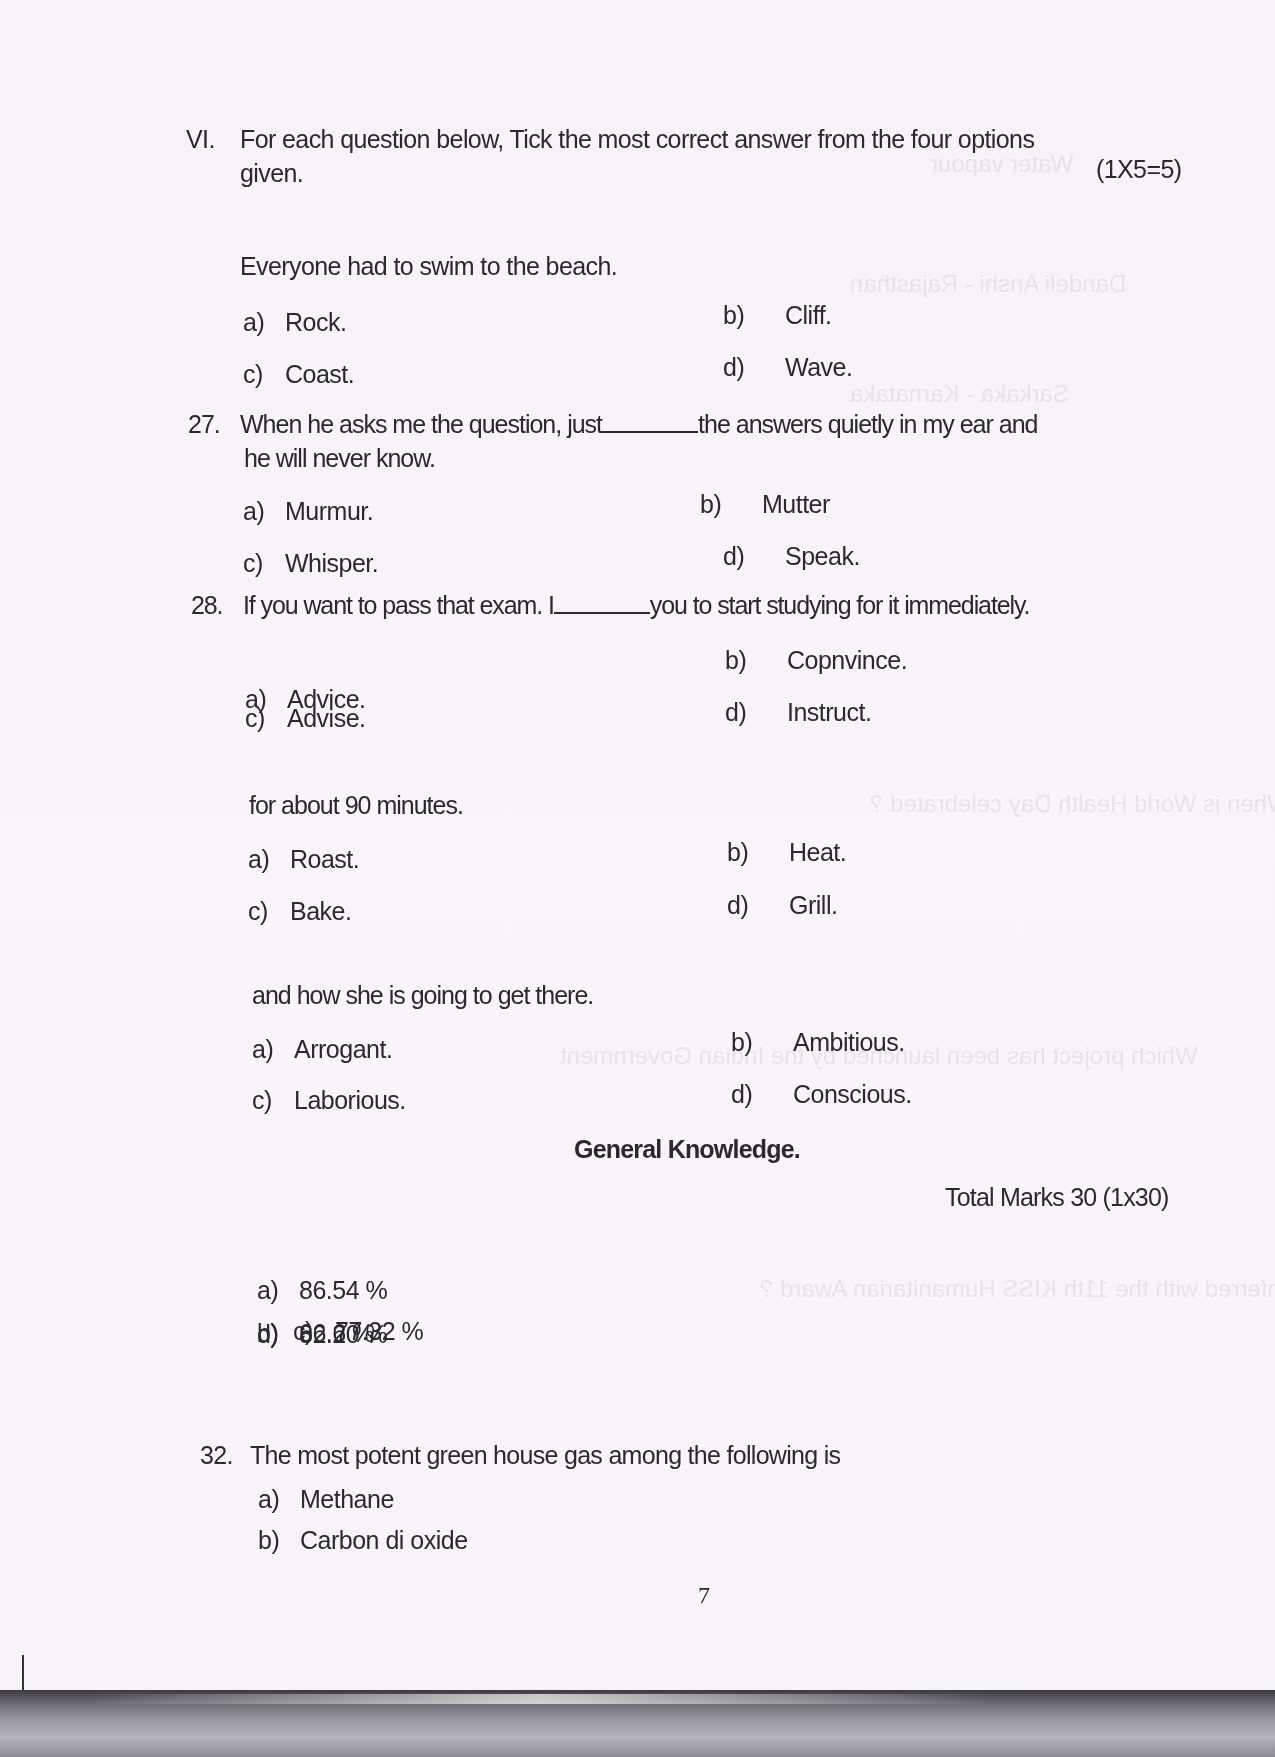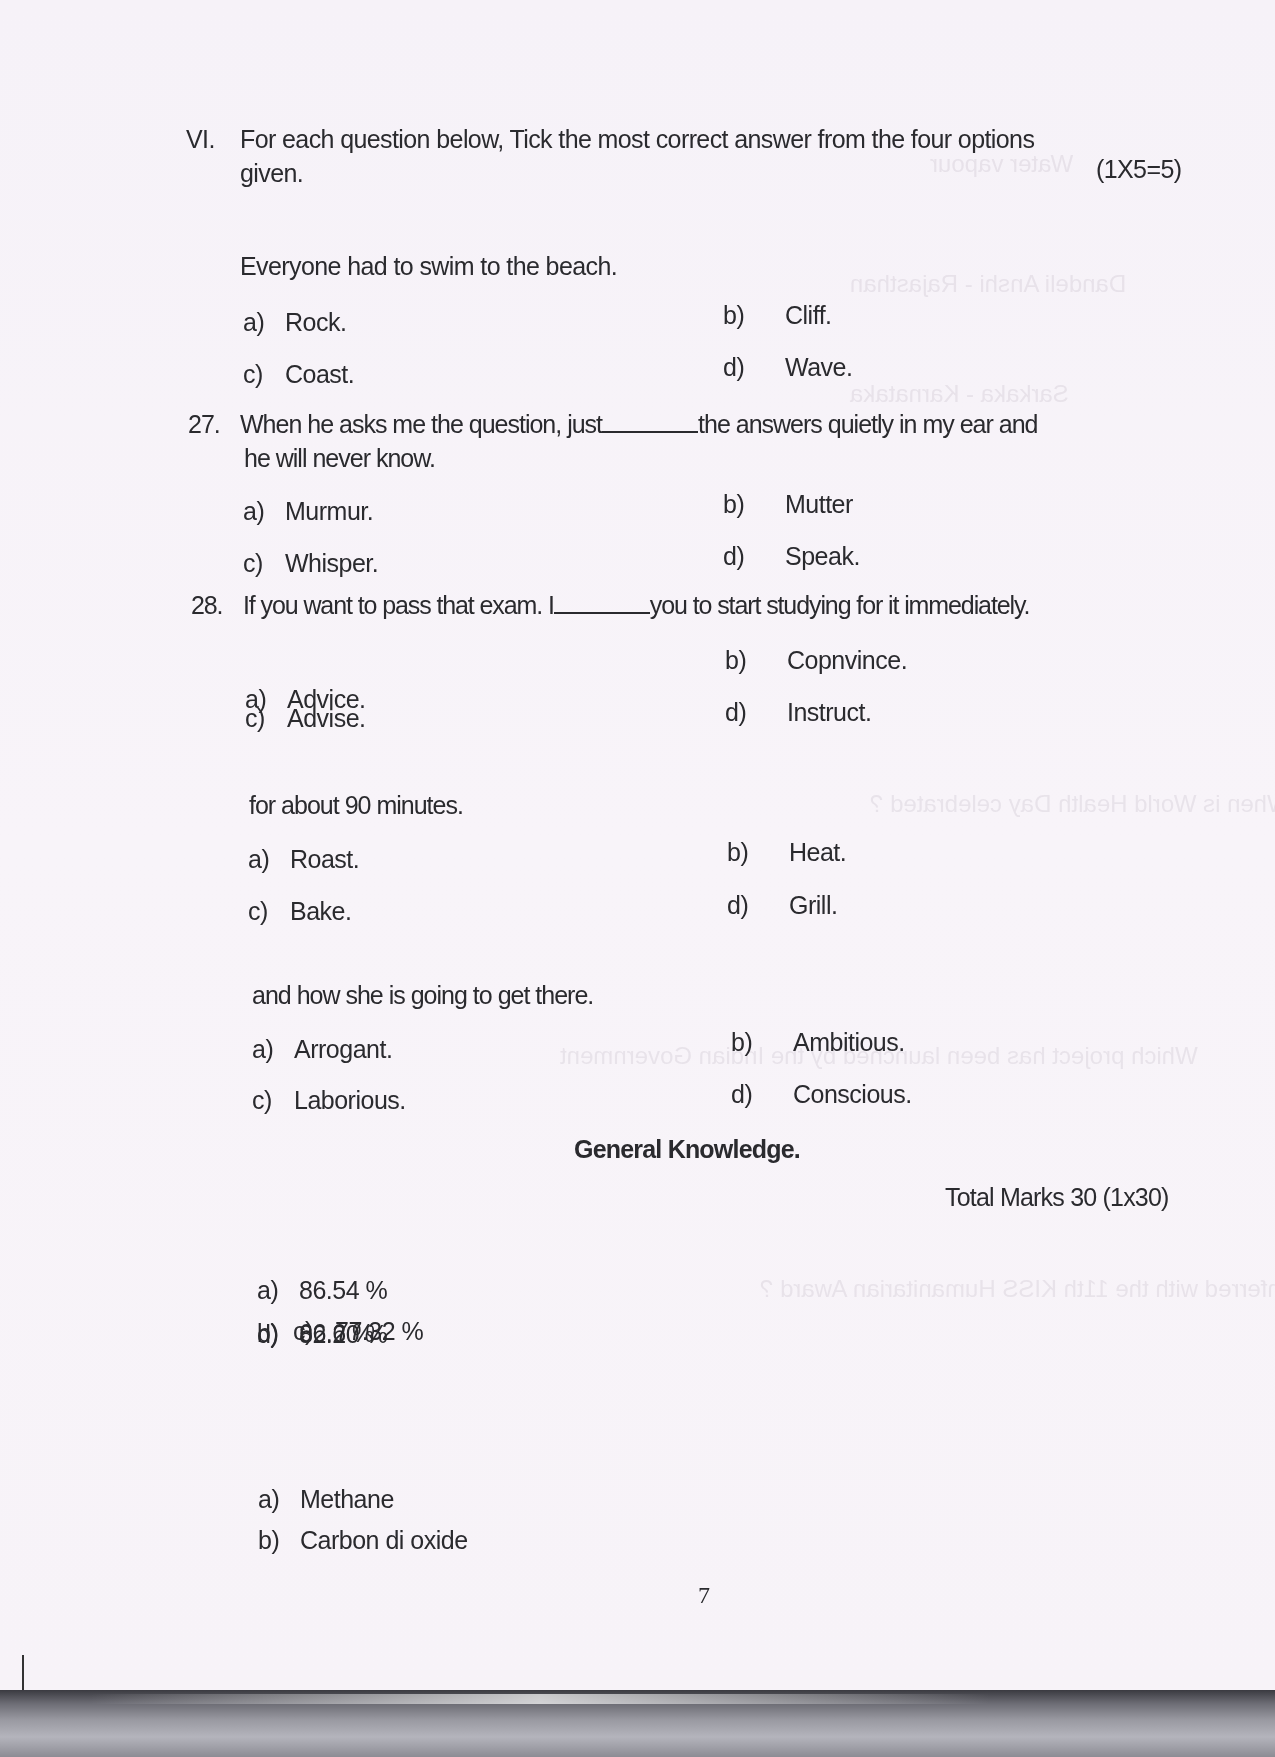--- a/index.html
+++ b/index.html
@@ -64,21 +64,21 @@
   <div class="opt" style="left:243px; top:307px;"><span class="lbl">a)</span><span>Rock.</span></div>
   <div class="opt right" style="left:723px; top:300px;"><span class="lbl">b)</span><span>Cliff.</span></div>
   <div class="opt" style="left:243px; top:359px;"><span class="lbl">c)</span><span>Coast.</span></div>
   <div class="opt right" style="left:723px; top:352px;"><span class="lbl">d)</span><span>Wave.</span></div>
 
   <div class="line" style="left:188px; top:409px; letter-spacing:-1px;">
     <span class="num" style="width:52px;">27.</span><span>When he asks me the question, just</span><span class="blank" style="width:96px;"></span><span>the answers quietly in my ear and</span>
   </div>
   <div class="line" style="left:244px; top:443px; letter-spacing:-1px;">he will never know.</div>
   <div class="opt" style="left:243px; top:496px;"><span class="lbl">a)</span><span>Murmur.</span></div>
-  <div class="opt right" style="left:723px; top:489px;"><span class="lbl">b)</span><span>Mutter</span></div>
+  <div class="opt right" style="left:700px; top:489px;"><span class="lbl">b)</span><span>Mutter</span></div>
   <div class="opt" style="left:243px; top:548px;"><span class="lbl">c)</span><span>Whisper.</span></div>
   <div class="opt right" style="left:723px; top:541px;"><span class="lbl">d)</span><span>Speak.</span></div>
 
   <div class="line" style="left:191px; top:590px; letter-spacing:-1.1px;">
     <span class="num" style="width:52px;">28.</span><span>If you want to pass that exam. I</span><span class="blank" style="width:96px;"></span><span>you to start studying for it immediately.</span>
   </div>
   <div class="opt" style="left:245px; top:684px;"><span class="lbl">a)</span><span>Advice.</span></div>
   <div class="opt right" style="left:725px; top:645px;"><span class="lbl">b)</span><span>Copnvince.</span></div>
   <div class="opt" style="left:245px; top:703px;"><span class="lbl">c)</span><span>Advise.</span></div>
   <div class="opt right" style="left:725px; top:697px;"><span class="lbl">d)</span><span>Instruct.</span></div>
@@ -96,20 +96,23 @@
   <div class="opt right" style="left:731px; top:1079px;"><span class="lbl">d)</span><span>Conscious.</span></div>
 
   <div class="line bold" style="left:574px; top:1134px; letter-spacing:-0.8px;">General Knowledge.</div>
   <div class="line" style="left:945px; top:1182px; letter-spacing:-0.8px;">Total Marks 30 (1x30)</div>
 
   <div class="opt" style="left:257px; top:1275px;"><span class="lbl">a)</span><span>86.54 %</span></div>
   <div class="opt" style="left:257px; top:1318px;"><span class="lbl">b)</span><span>66.6 %</span></div>
   <div class="opt" style="left:257px; top:1316px;margin-left:36px;"><span class="lbl">c)</span><span>77.32 %</span></div>
   <div class="opt" style="left:257px; top:1319px;"><span class="lbl">d)</span><span>82.20 %</span></div>
 
+  <div class="line" style="left:200px; top:1440px; letter-spacing:-0.7px;">
+    <span class="num" style="width:50px;">32.</span><span>The most potent green house gas among the following is</span>
+  </div>
   <div class="opt" style="left:258px; top:1484px;"><span class="lbl">a)</span><span>Methane</span></div>
   <div class="opt" style="left:258px; top:1525px;"><span class="lbl">b)</span><span>Carbon di oxide</span></div>
 
   <div class="pagenum">7</div>
 
   <div class="left-mark"></div>
 </div>
 
 <div class="scan-bottom">
     <div class="sheen"></div>

